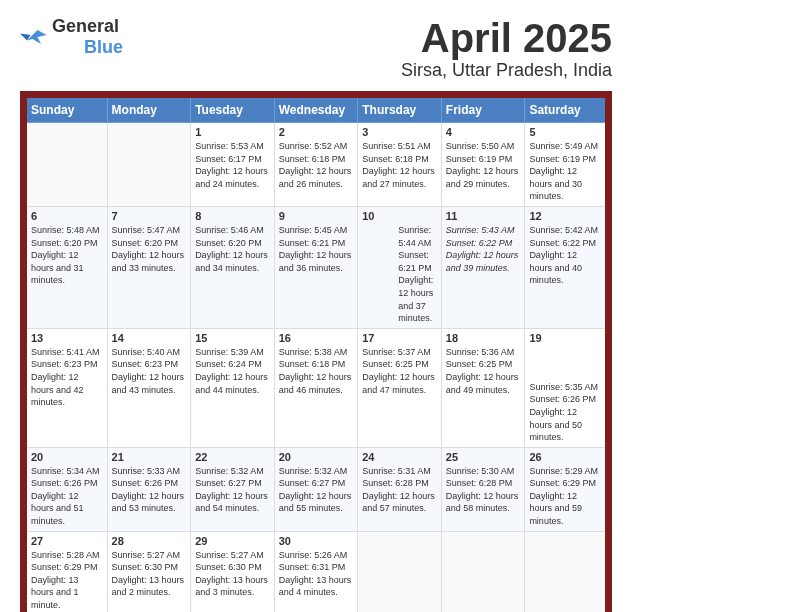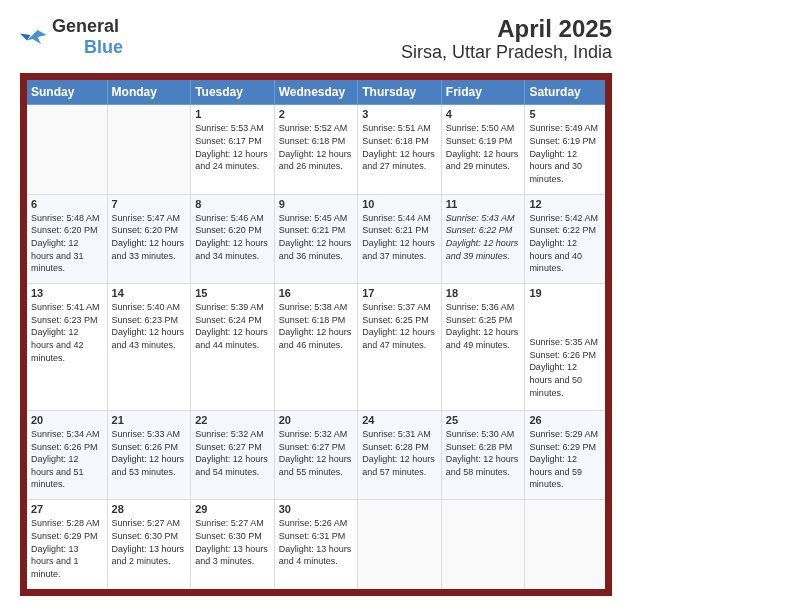--- a/index.html
+++ b/index.html
@@ -40,21 +40,21 @@
       margin-left: 32px;
     }
     .logo-bird {
       width: 28px;
       height: 22px;
     }
     .header-right {
       text-align: right;
     }
     .month-title {
-      font-size: 24px;
+      font-size: 40px;
       font-weight: bold;
       color: #333;
       line-height: 1.1;
     }
     .location {
       font-size: 18px;
       color: #333;
     }
     .calendar {
       border: 7px solid #7f1d1d;
@@ -186,21 +186,21 @@
 Daylight: 12 hours and 34 minutes.</div>
           </td>
           <td>
             <div class="day-number">9</div>
             <div class="day-info" style="white-space: pre-line;">Sunrise: 5:45 AM
 Sunset: 6:21 PM
 Daylight: 12 hours and 36 minutes.</div>
           </td>
           <td>
             <div class="day-number">10</div>
-            <div class="day-info" style="white-space: pre-line;">Sunrise: 5:44 AM
+            <div class="day-info" style="white-space: pre-line; margin-left: 36px;">Sunrise: 5:44 AM
 Sunset: 6:21 PM
 Daylight: 12 hours and 37 minutes.</div>
           </td>
           <td>
             <div class="day-number">11</div>
             <div class="day-info" style="white-space: pre-line; font-style: italic;">Sunrise: 5:43 AM
 Sunset: 6:22 PM
 Daylight: 12 hours and 39 minutes.</div>
           </td>
           <td>

